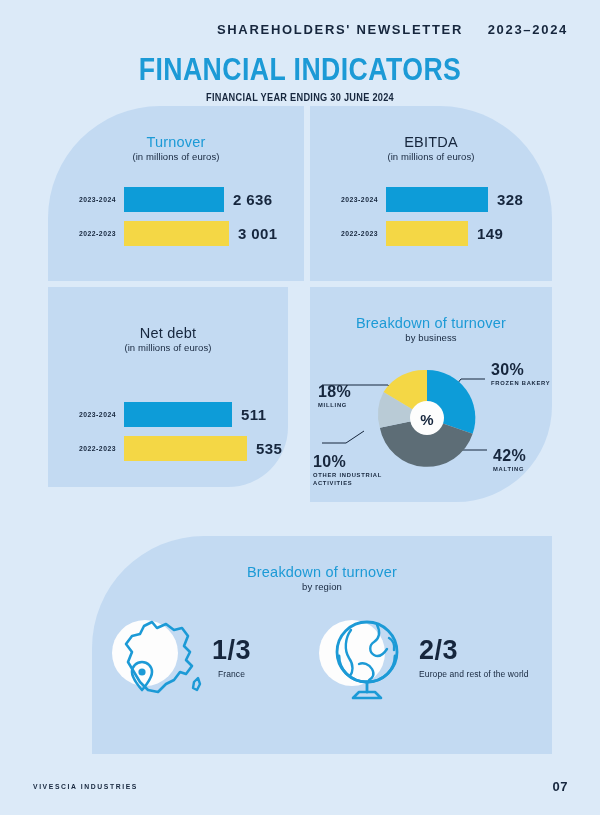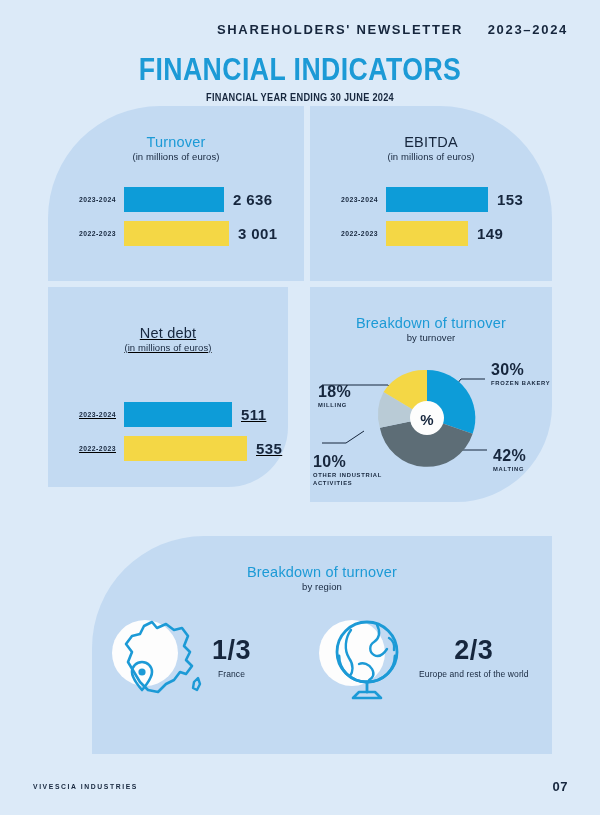--- a/index.html
+++ b/index.html
@@ -29,21 +29,21 @@
   }
   #page-subtitle {
     margin-top:4px; font-size:10px; font-weight:bold; color:#16263d;
     letter-spacing:0.3px; transform:scaleX(0.92);
   }
 
   
   .card { position:absolute; background:#c3daf2; }
   #card-turnover { left:48px;  top:106px; width:256px; height:175px; border-radius:112px 0 0 0; }
   #card-ebitda   { left:310px; top:106px; width:242px; height:175px; border-radius:0 112px 0 0; }
-  #card-netdebt  { left:48px;  top:287px; width:240px; height:200px; border-radius:0 0 60px 0;text-decoration:underline; }
+  #card-netdebt  { left:48px;  top:287px; width:240px; height:200px; border-radius:0 0 60px 0; }
   #card-pie      { left:310px; top:287px; width:242px; height:215px; border-radius:0 0 96px 0; }
   #card-region   { left:92px;  top:536px; width:460px; height:218px; border-radius:112px 0 0 0; }
 
   .card-title {
     text-align:center; font-size:14.5px; color:#1c9ad6;
     font-weight:500; letter-spacing:0.2px;
   }
   .card-title.dark { color:#16263d; }
   .card-sub {
     text-align:center; font-size:9.5px; color:#16263d;
@@ -91,21 +91,21 @@
   }
   .region-text { margin-left:2px; }
   .region-frac {
     font-size:27px; font-weight:bold; color:#16263d; line-height:1;
     letter-spacing:0.5px;
     font-family:"Liberation Sans Narrow","Liberation Sans",sans-serif;
   }
   .region-frac.wide { font-size:27px; }
   .region-caption { font-size:8.5px; color:#16263d; margin-top:5px; letter-spacing:0.1px; }
   #france-text { text-align:center; }
-  #world-text  { text-align:center; }
+  #world-text  { text-align:left; }
 
   
   #footer-brand {
     position:absolute; left:33px; bottom:25px;
     font-size:6.8px; font-weight:bold; letter-spacing:1.6px; color:#16263d;
   }
   #footer-page {
     position:absolute; right:32px; bottom:21px;
     font-size:13px; font-weight:bold; letter-spacing:0.5px; color:#16263d;
     font-family:"Liberation Sans Narrow","Liberation Sans",sans-serif;
@@ -148,21 +148,21 @@
 
   <div class="card" id="card-ebitda">
     <div style="padding-top:28px">
       <div class="card-title dark">EBITDA</div>
       <div class="card-sub">(in millions of euros)</div>
     </div>
     <div class="bars">
       <div class="bar-row">
         <span class="bar-year">2023-2024</span>
         <span class="bar-rect blue" style="width:102px"></span>
-        <span class="bar-value">153</span>
+        <span class="bar-value">328</span>
       </div>
       <div class="bar-row">
         <span class="bar-year">2022-2023</span>
         <span class="bar-rect yellow" style="width:82px"></span>
         <span class="bar-value">149</span>
       </div>
     </div>
   </div>
 
   <div class="card" id="card-netdebt">
@@ -180,21 +180,21 @@
         <span class="bar-year">2022-2023</span>
         <span class="bar-rect yellow" style="width:123px"></span>
         <span class="bar-value">535</span>
       </div>
     </div>
   </div>
 
   <div class="card" id="card-pie">
     <div style="padding-top:28px">
       <div class="card-title">Breakdown of turnover</div>
-      <div class="card-sub">by turnover</div>
+      <div class="card-sub">by business</div>
     </div>
 
     <div id="pie-wrap">
       <svg width="242" height="160" viewBox="0 0 242 160">
 
         <g stroke="#16263d" stroke-width="1" fill="none">
           <path d="M175,36 L151,36 L139,51"></path>
           <path d="M177,107 L150,107 L131,92"></path>
           <path d="M12,100 L36,100 L54,88"></path>
           <path d="M12,42 L78,42 L93,60"></path>

